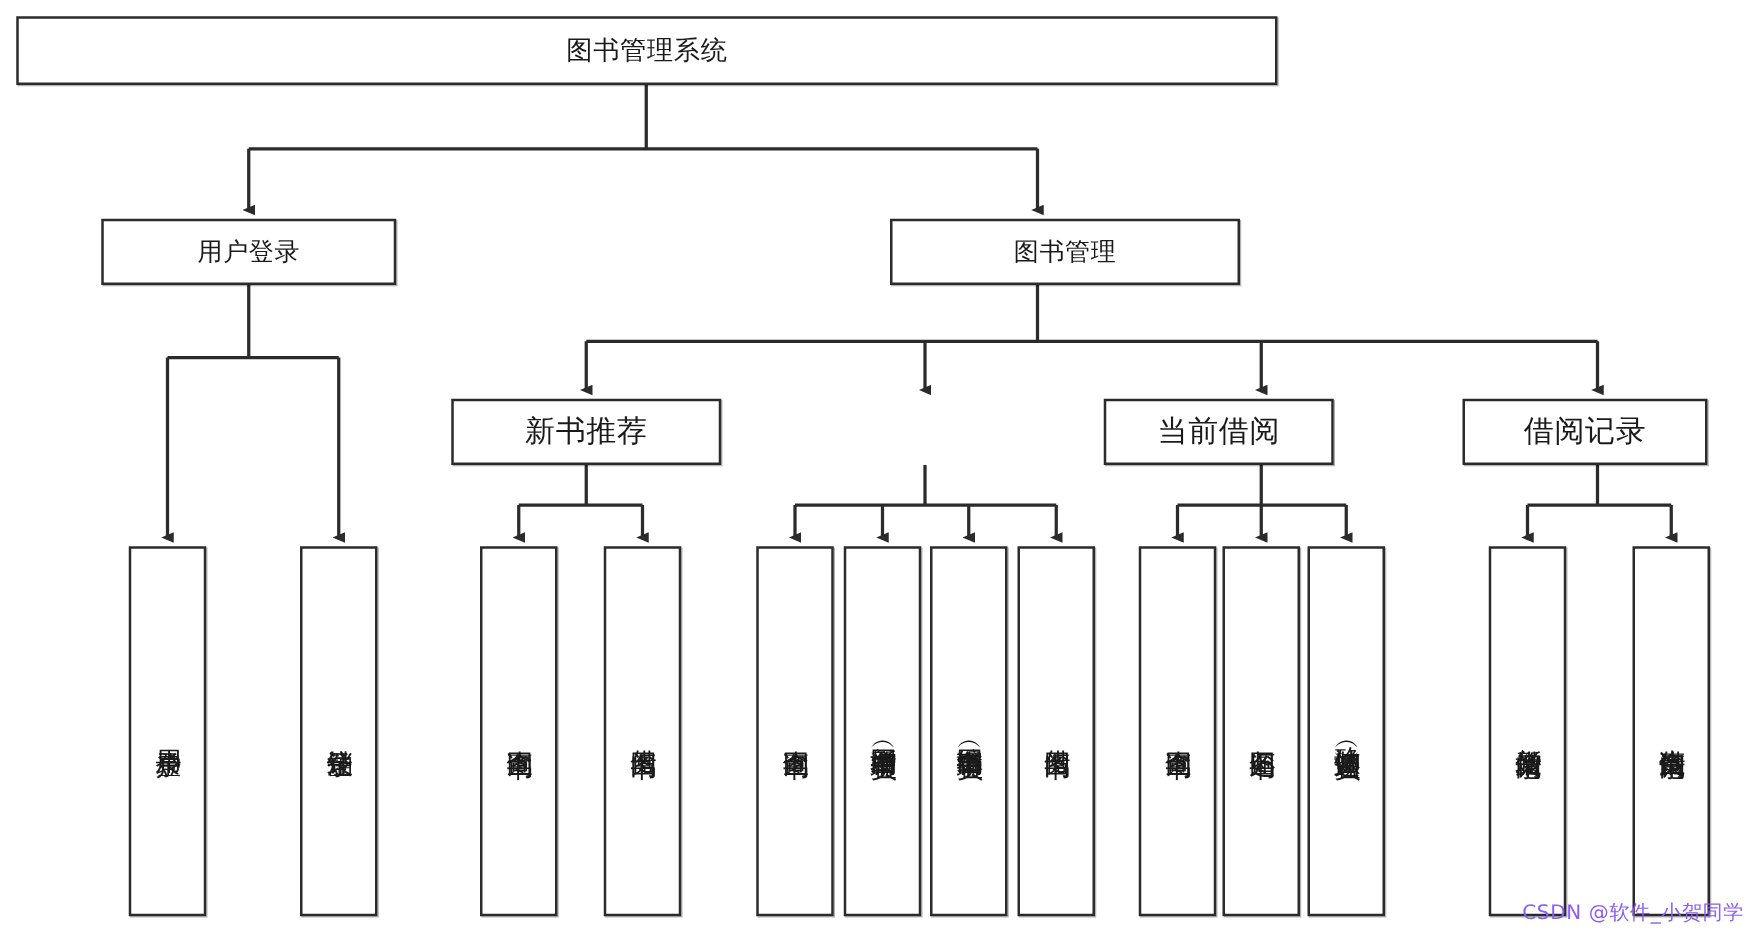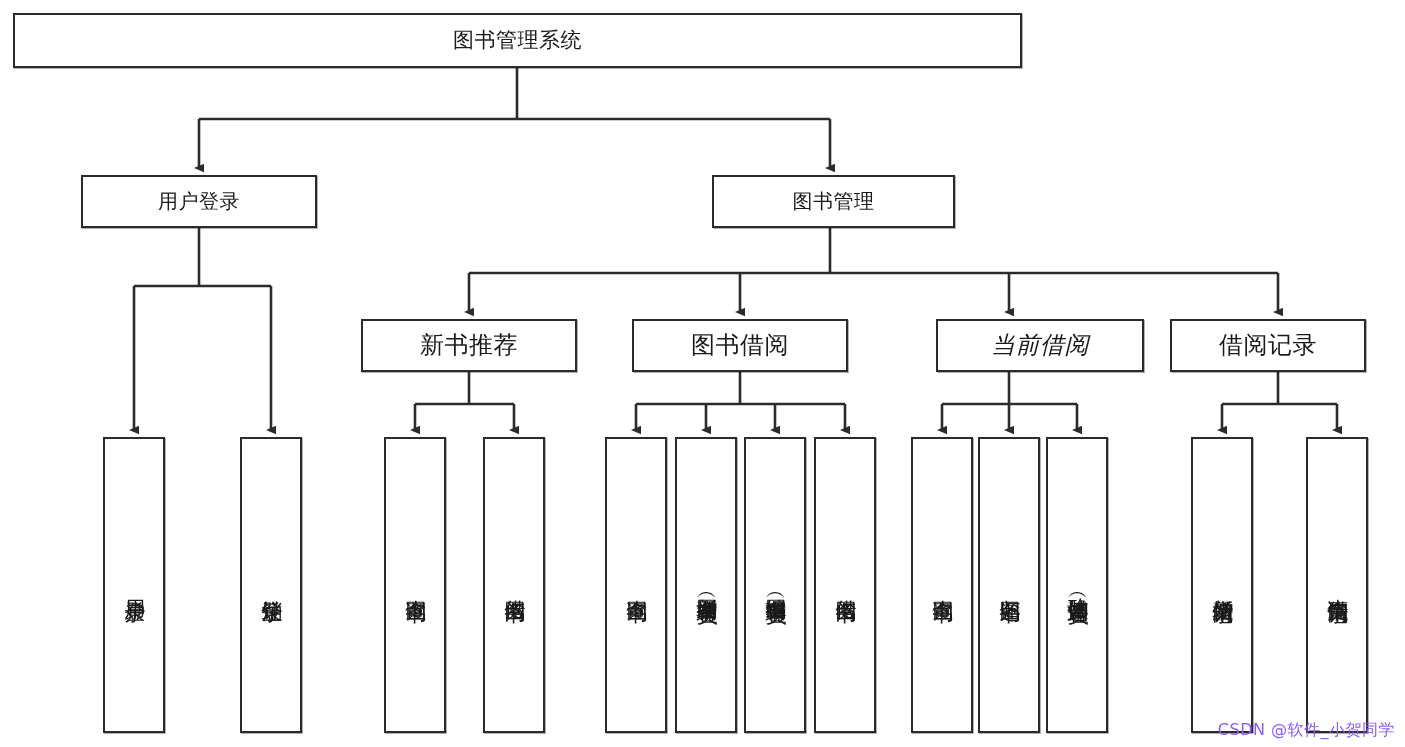--- a/index.html
+++ b/index.html
@@ -143,31 +143,28 @@
     </g>
   </svg>
 
   <div class="node root">
     <span class="node-label">图书管理系统</span>
   </div>
 
   <div class="node lvl1" style="left:81px; width:236px;">
     <span class="node-label">用户登录</span>
   </div>
-  <div class="node lvl1" style="left:712px; width:243px;">
+  <div class="node lvl1" style="left:712px; width:280px;">
     <span class="node-label">图书管理</span>
   </div>
 
   <div class="node lvl2" style="left:361px; width:216px;">
     <span class="node-label">新书推荐</span>
   </div>
-  <div class="node lvl2" style="left:632px; width:216px;">
-    <span class="node-label">图书借阅</span>
-  </div>
-  <div class="node lvl2" style="left:936px; width:208px;font-style:italic;">
+  <div class="node lvl2" style="left:883px; width:184px;">
     <span class="node-label">当前借阅</span>
   </div>
   <div class="node lvl2" style="left:1170px; width:196px;">
     <span class="node-label">借阅记录</span>
   </div>
 
   <div class="node leaf" style="left:103px; width:62px;">
     <span class="node-label">用户登录</span>
   </div>
   <div class="node leaf" style="left:240px; width:62px;">

